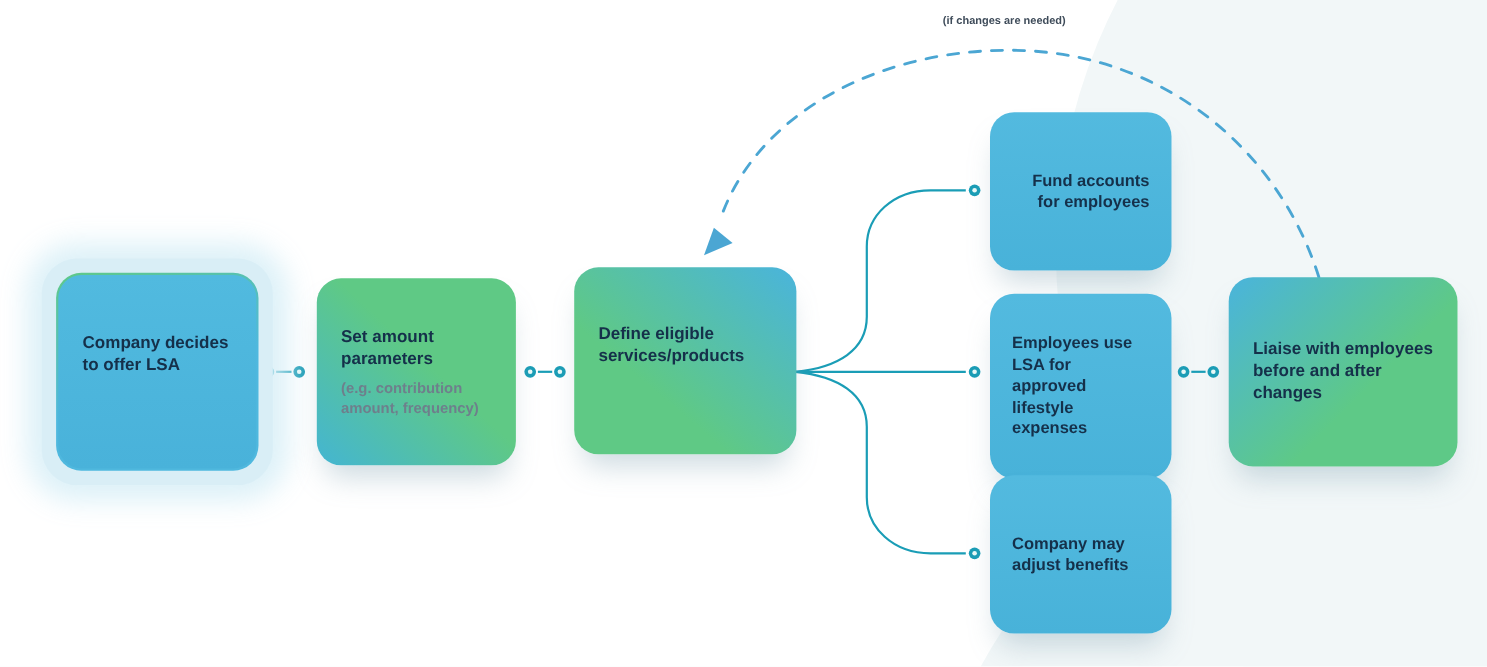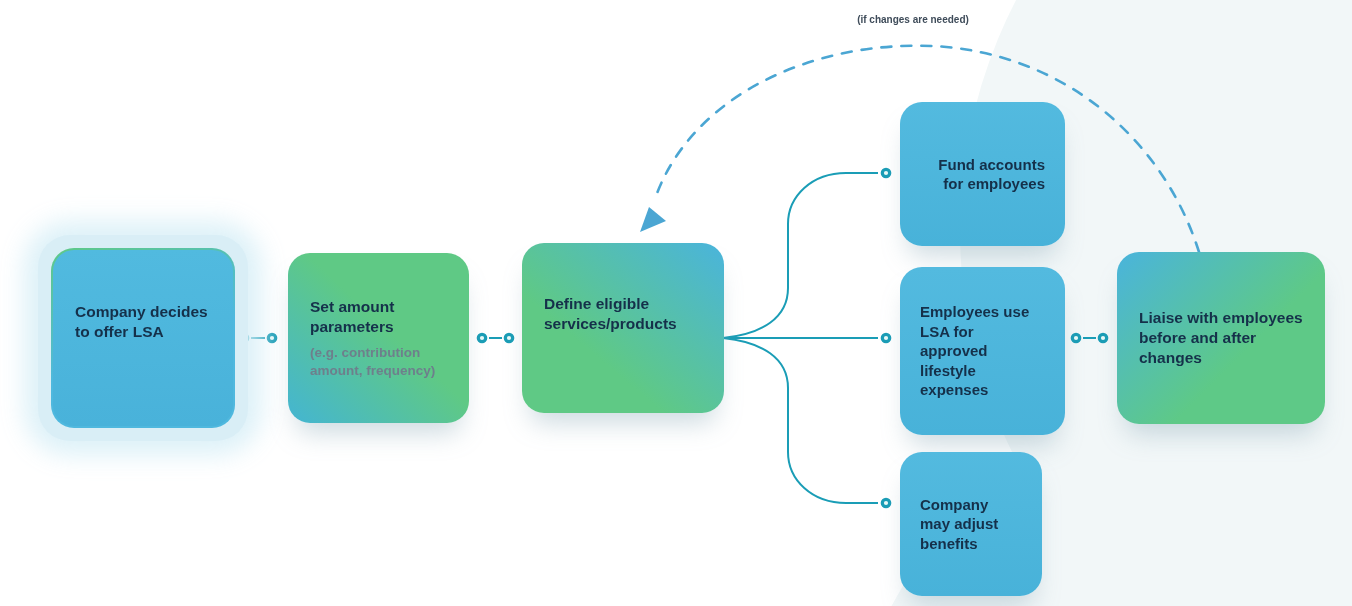--- a/index.html
+++ b/index.html
@@ -48,21 +48,21 @@
   .n1 .label { transform:translateY(-16px); }
 
   .n2 { left:288px; top:253px; width:181px; height:170px;
         background:linear-gradient(to top right,#44b5d2 0%,#5fc985 55%); }
   .n3 { left:522px; top:243px; width:202px; height:170px;
         background:linear-gradient(to top right,#5fc985 35%,#4ab4dc 100%); }
   .n3 .label { transform:translateY(-14px); }
 
   .n4 { left:900px; top:102px;  width:165px; height:144px;text-align:right; }
   .n5 { left:900px; top:267px;  width:165px; height:168px; }
-  .n6 { left:900px; top:452px;  width:142px; height:144px;align-items:center; }
+  .n6 { left:900px; top:432px;  width:165px; height:144px;align-items:center; }
   .n4,.n5,.n6 { background:linear-gradient(180deg,#53badf,#48b2d9);
                 padding:20px 20px; }
   .n4 .label,.n5 .label,.n6 .label { font-size:15px; }
 
   .n7 { left:1117px; top:252px; width:208px; height:172px;
         background:linear-gradient(135deg,#4ab4dc 0%,#5ec987 60%); }
 
   .annotation {
     position:absolute; left:763px; top:14px; width:300px; text-align:center;
     font-size:10px; font-weight:bold; color:var(--annotation-text,#3f4c5a);

